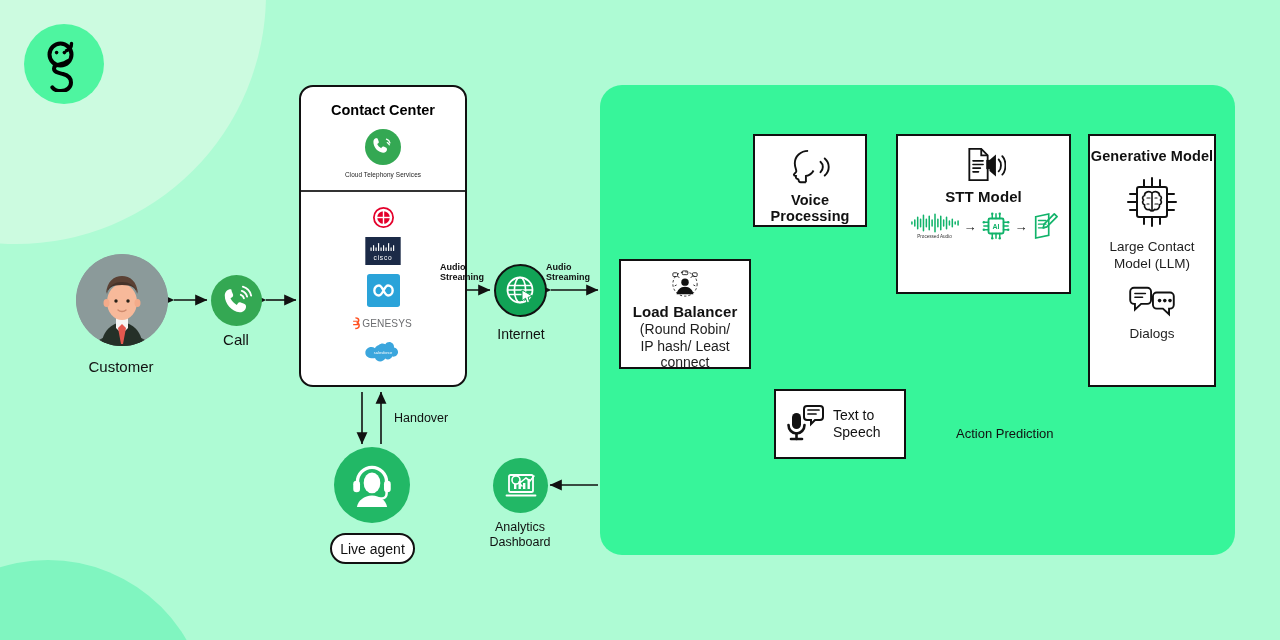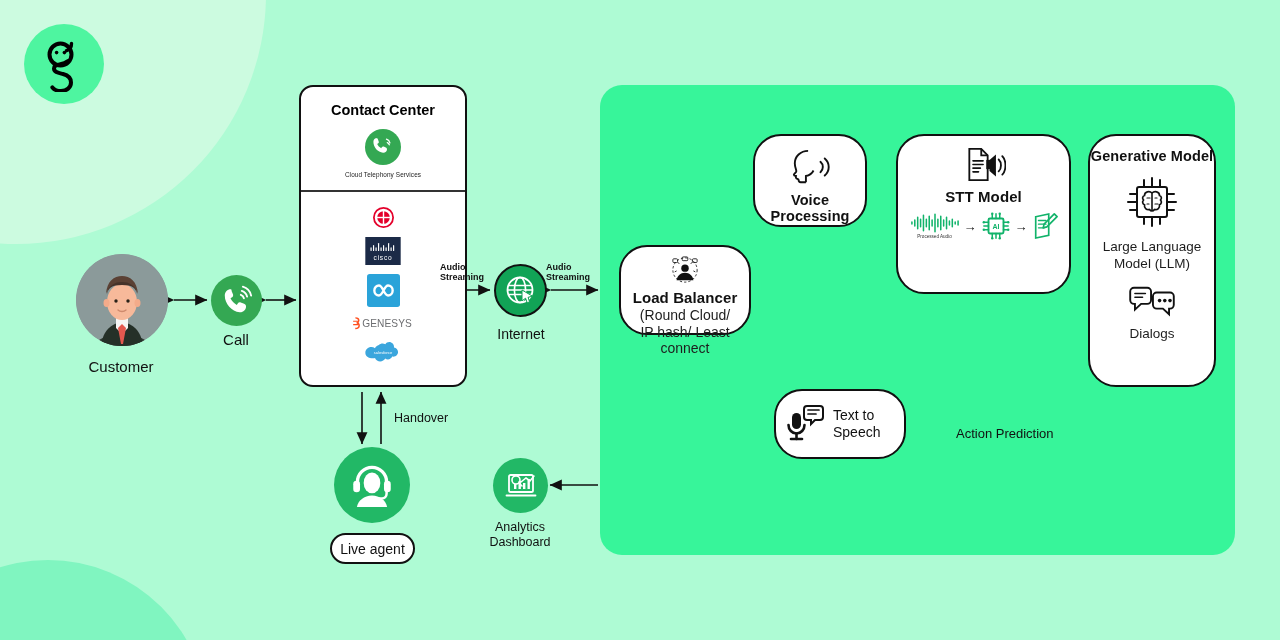--- a/index.html
+++ b/index.html
@@ -21,21 +21,21 @@
   .logo-circle {
     position: absolute; left: 24px; top: 24px; width: 80px; height: 80px;
     border-radius: 50%; background: #4ef5a0;
     display: flex; align-items: center; justify-content: center;
   }
 
   
   .card {
     background: #ffffff;
     border: 2.5px solid #111;
-    border-radius: 28px;
+    border-radius: 0;
     position: absolute;
   }
   .card-title {
     font-weight: bold; color: #111; text-align: center;
     font-size: 15px; letter-spacing: .1px;
   }
   .card-sub { text-align: center; color: #1d1d1d; font-size: 14px; line-height: 1.18; }
 
   
   #contact-center { left: 299px; top: 85px; width: 168px; height: 302px; border-radius: 14px; }
@@ -271,35 +271,35 @@
       <path d="M18 14l5-4 4 3 4-5" fill="none" stroke="#fff" stroke-width="1.6" stroke-linecap="round"></path>
     </svg>
   </div>
   <div class="lbl lbl-node" style="left:470px; top:520px; width:100px; font-size:12.5px; line-height:1.2;">
     <div>Analytics</div>
     <div>Dashboard</div>
   </div>
 
   <div id="platform"></div>
 
-  <div class="card" style="left:619px; top:245px; width:132px; height:90px;">
+  <div class="card" style="left:619px; top:259px; width:132px; height:110px;">
     <div style="display:flex; justify-content:center; margin-top:9px;">
       <svg width="30" height="28" viewBox="0 0 32 30">
         <circle cx="16" cy="15" r="13" fill="none" stroke="#222" stroke-width="1" stroke-dasharray="2.5 2.2"></circle>
         <rect x="3" y="3" width="5" height="4" rx="1" fill="none" stroke="#222" stroke-width="1"></rect>
         <rect x="24" y="3" width="5" height="4" rx="1" fill="none" stroke="#222" stroke-width="1"></rect>
         <rect x="13" y="1" width="6" height="4" rx="1" fill="none" stroke="#222" stroke-width="1"></rect>
         <circle cx="16" cy="13" r="4" fill="#111"></circle>
         <path d="M16 18c-5 0-8.5 3.5-9 8h18c-.5-4.5-4-8-9-8z" fill="#111"></path>
         <path d="M7 16l-2 1M25 16l2 1M10 8l-2-1M22 8l2-1" stroke="#222" stroke-width="1"></path>
       </svg>
     </div>
     <div class="card-title" style="margin-top:5px;">Load Balancer</div>
     <div class="card-sub" style="margin-top:1px;">
-      <div>(Round Cloud/</div>
+      <div>(Round Robin/</div>
       <div>IP hash/ Least</div>
       <div>connect</div>
     </div>
   </div>
 
   <div class="card" style="left:753px; top:134px; width:114px; height:93px;">
     <div style="display:flex; justify-content:center; margin-top:12px;">
       <svg width="50" height="38" viewBox="0 0 52 40">
         <path d="M24 3c-8 0-14 6-14 13 0 4 1.6 6.4 1.6 8.6 0 1.6-2.6 2.4-2.6 3.6 0 1 1.2 1.2 2.2 1.3-.4 1.6.2 2.7 1.4 3 .9.2 1.4.1 1.4 1.2 0 1.4.6 2.3 2.2 2.3h5.5" fill="none" stroke="#111" stroke-width="2"></path>
         <path d="M21.7 36v-6.5c3.6-.6 6.5-2.8 8-5.8" fill="none" stroke="#111" stroke-width="2"></path>
@@ -368,21 +368,21 @@
         <g stroke="#111" stroke-width="2" stroke-linecap="round">
           <path d="M20 13V6M28 13V4M36 13V6M20 43v7M28 43v9M36 43v7M13 20H6M13 28H4M13 36H6M43 20h7M43 28h9M43 36h7"></path>
         </g>
         <path d="M28 19v18" stroke="#111" stroke-width="1.6"></path>
         <path d="M28 19c-2.5-2.5-7.5-1.5-7.5 2.5-2 .5-2.5 3-1 4.5-1.5 1.5-1 4 1 4.8-.5 3 2 5.5 5 4.7 1 1.5 2.5 1.5 2.5 1.5" fill="none" stroke="#111" stroke-width="1.7"></path>
         <path d="M28 19c2.5-2.5 7.5-1.5 7.5 2.5 2 .5 2.5 3 1 4.5 1.5 1.5 1 4-1 4.8.5 3-2 5.5-5 4.7-1 1.5-2.5 1.5-2.5 1.5" fill="none" stroke="#111" stroke-width="1.7"></path>
         <path d="M23 24h3M31 24h2M23 30h2M31 30h3" stroke="#111" stroke-width="1.2" stroke-linecap="round"></path>
       </svg>
     </div>
     <div class="card-sub" style="margin-top:9px; font-size:13.5px; line-height:1.25;">
-      <div>Large Language</div>
+      <div>Large Contact</div>
       <div>Model (LLM)</div>
     </div>
     <div style="display:flex; justify-content:center; margin-top:11px;">
       <svg width="48" height="36" viewBox="0 0 50 38">
         <path d="M20 4H6C3.8 4 2 5.8 2 8v9c0 2.2 1.8 4 4 4h1v6l6.5-6H20c2.2 0 4-1.8 4-4V8c0-2.2-1.8-4-4-4z" fill="#fff" stroke="#111" stroke-width="2"></path>
         <path d="M7 10h11M7 14h8" stroke="#111" stroke-width="1.7" stroke-linecap="round"></path>
         <path d="M30 9h14c2.2 0 4 1.8 4 4v9c0 2.2-1.8 4-4 4h-1v6l-6.5-6H30c-2.2 0-4-1.8-4-4v-9c0-2.2 1.8-4 4-4z" fill="#fff" stroke="#111" stroke-width="2"></path>
         <circle cx="33" cy="17.5" r="1.9" fill="#111"></circle>
         <circle cx="38.5" cy="17.5" r="1.9" fill="#111"></circle>
         <circle cx="44" cy="17.5" r="1.9" fill="#111"></circle>

